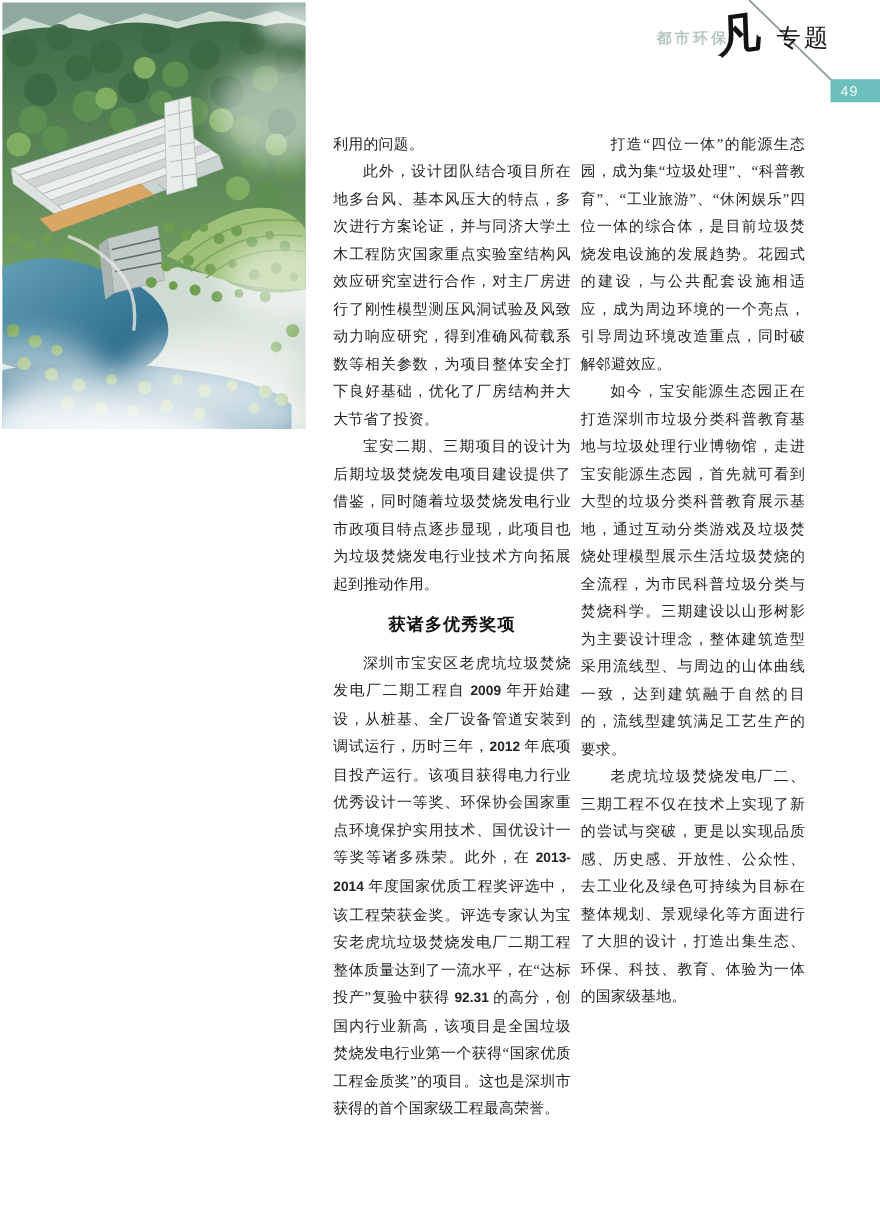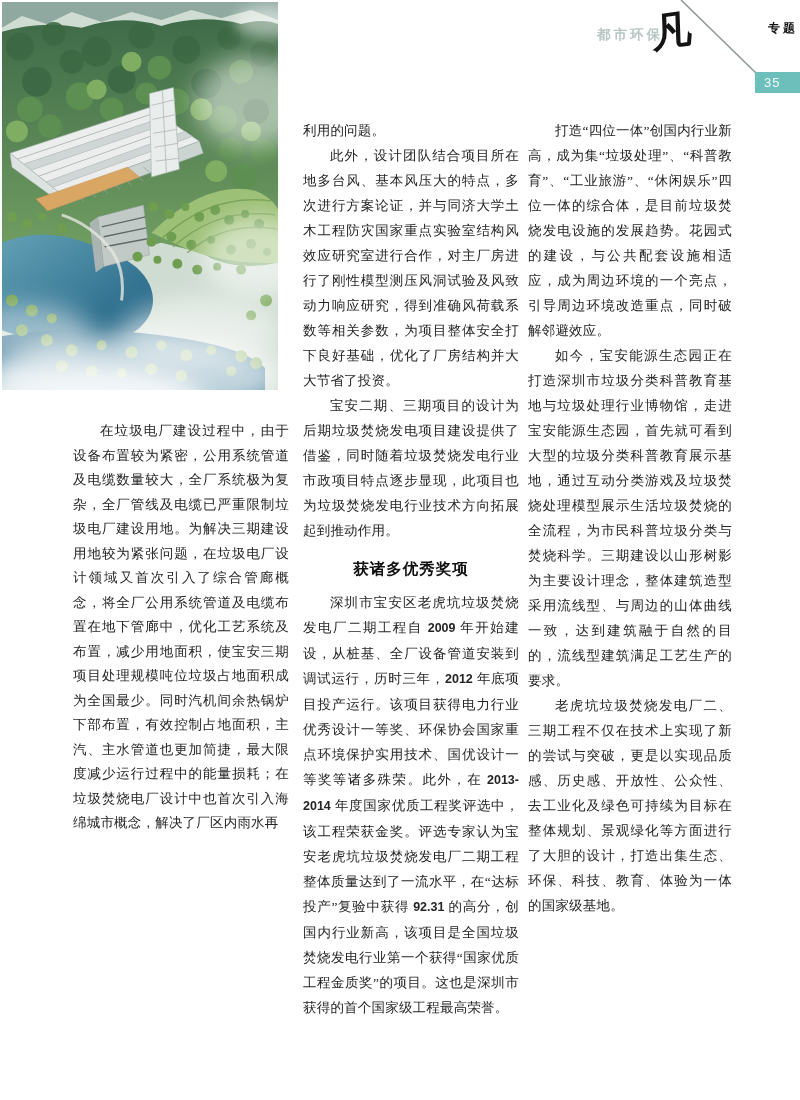--- a/index.html
+++ b/index.html
@@ -18,23 +18,23 @@
     font-size:13.5px; font-weight:bold; letter-spacing:3px;
     color:#b7c6c3;
   }
   .brand-mark {
     position:absolute; left:652px; top:4px;
     font-size:40px; font-weight:bold; color:#141414;
     transform:rotate(-8deg) skewX(-6deg);
     font-family:"Liberation Serif","DejaVu Serif",serif;
   }
   .section-label {
-    position:absolute; left:768px; top:20px;
-    font-family:"Liberation Sans","DejaVu Sans",sans-serif;
-    font-size:12px; font-weight:bold; letter-spacing:3px; color:#111;
+    position:absolute; left:706px; top:20px;
+    font-family:"Liberation Sans","DejaVu Sans",sans-serif;
+    font-size:22px; font-weight:normal; letter-spacing:3px; color:#111;
   }
   .page-badge {
     position:absolute; left:755px; top:72px; width:45px; height:21px;
     background:#6cbfbb;
   }
   .page-badge span {
     display:block; padding-left:9px; line-height:21px;
     font-family:"Liberation Sans","DejaVu Sans",sans-serif;
     font-size:13px; color:#f4faf9; letter-spacing:1px;
   }
@@ -69,21 +69,21 @@
 <div class="page">
 
   <svg class="header-line" width="800" height="110">
     <line x1="681" y1="0" x2="757" y2="74" stroke="#8e9a98" stroke-width="1.6"></line>
   </svg>
 
   <span class="brand-text">都市环保</span>
   <span class="brand-mark">凡</span>
   <span class="section-label">专题</span>
   <div class="page-badge">
-    <span>35</span>
+    <span>49</span>
   </div>
 
   <div class="hero">
     <svg width="276" height="388" viewBox="0 0 277 390" preserveAspectRatio="none">
       <defs>
         <linearGradient id="forestG" x1="0" y1="0" x2="0" y2="1">
           <stop offset="0" stop-color="#3f6b49"></stop>
             <stop offset="1" stop-color="#74a163"></stop>
         </linearGradient>
         <linearGradient id="lakeG" x1="0" y1="0" x2="1" y2="1">
@@ -246,31 +246,30 @@
       <ellipse cx="268" cy="20" rx="34" ry="16" fill="#ffffff" opacity="0.5" filter="url(#soft)"></ellipse>
       <ellipse cx="256" cy="256" rx="54" ry="40" fill="#ffffff" opacity="0.55" filter="url(#soft2)"></ellipse>
       <ellipse cx="30" cy="332" rx="58" ry="28" fill="#ffffff" opacity="0.45" filter="url(#soft2)"></ellipse>
       <ellipse cx="200" cy="332" rx="80" ry="34" fill="#ffffff" opacity="0.5" filter="url(#soft2)"></ellipse>
       <ellipse cx="135" cy="376" rx="150" ry="42" fill="#ffffff" opacity="0.7" filter="url(#soft2)"></ellipse>
       <ellipse cx="80" cy="398" rx="120" ry="34" fill="#ffffff" opacity="0.8" filter="url(#soft2)"></ellipse>
     </svg>
   </div>
 
   <div class="col col-left">
-    <p class="para indent">在垃圾电厂建设过程中，由于设备布置较为紧密，公用系统管道及电缆数量较大，全厂系统极为复杂，全厂管线及电缆已严重限制垃圾电厂建设用地。为解决三期建设用地较为紧张问题，在垃圾电厂设计领域又首次引入了综合管廊概念，将全厂公用系统管道及电缆布置在地下管廊中，优化工艺系统及布置，减少用地面积，使宝安三期项目处理规模吨位垃圾占地面积成为全国最少。同时汽机间余热锅炉下部布置，有效控制占地面积，主汽、主水管道也更加简捷，最大限度减少运行过程中的能量损耗；在垃圾焚烧电厂设计中也首次引入海绵城市概念，解决了厂区内雨水再</p>
   </div>
 
   <div class="col col-mid">
     <p class="para">利用的问题。</p>
     <p class="para indent">此外，设计团队结合项目所在地多台风、基本风压大的特点，多次进行方案论证，并与同济大学土木工程防灾国家重点实验室结构风效应研究室进行合作，对主厂房进行了刚性模型测压风洞试验及风致动力响应研究，得到准确风荷载系数等相关参数，为项目整体安全打下良好基础，优化了厂房结构并大大节省了投资。</p>
     <p class="para indent">宝安二期、三期项目的设计为后期垃圾焚烧发电项目建设提供了借鉴，同时随着垃圾焚烧发电行业市政项目特点逐步显现，此项目也为垃圾焚烧发电行业技术方向拓展起到推动作用。</p>
     <h3 class="sec-heading">获诸多优秀奖项</h3>
     <p class="para indent">深圳市宝安区老虎坑垃圾焚烧发电厂二期工程自 <span class="num">2009</span> 年开始建设，从桩基、全厂设备管道安装到调试运行，历时三年，<span class="num">2012</span> 年底项目投产运行。该项目获得电力行业优秀设计一等奖、环保协会国家重点环境保护实用技术、国优设计一等奖等诸多殊荣。此外，在 <span class="num">2013-2014</span> 年度国家优质工程奖评选中，该工程荣获金奖。评选专家认为宝安老虎坑垃圾焚烧发电厂二期工程整体质量达到了一流水平，在“达标投产”复验中获得 <span class="num">92.31</span> 的高分，创国内行业新高，该项目是全国垃圾焚烧发电行业第一个获得“国家优质工程金质奖”的项目。这也是深圳市获得的首个国家级工程最高荣誉。</p>
   </div>
 
   <div class="col col-right">
-    <p class="para indent">打造“四位一体”创国内行业新高，成为集“垃圾处理”、“科普教育”、“工业旅游”、“休闲娱乐”四位一体的综合体，是目前垃圾焚烧发电设施的发展趋势。花园式的建设，与公共配套设施相适应，成为周边环境的一个亮点，引导周边环境改造重点，同时破解邻避效应。</p>
+    <p class="para indent">打造“四位一体”的能源生态园，成为集“垃圾处理”、“科普教育”、“工业旅游”、“休闲娱乐”四位一体的综合体，是目前垃圾焚烧发电设施的发展趋势。花园式的建设，与公共配套设施相适应，成为周边环境的一个亮点，引导周边环境改造重点，同时破解邻避效应。</p>
     <p class="para indent">如今，宝安能源生态园正在打造深圳市垃圾分类科普教育基地与垃圾处理行业博物馆，走进宝安能源生态园，首先就可看到大型的垃圾分类科普教育展示基地，通过互动分类游戏及垃圾焚烧处理模型展示生活垃圾焚烧的全流程，为市民科普垃圾分类与焚烧科学。三期建设以山形树影为主要设计理念，整体建筑造型采用流线型、与周边的山体曲线一致，达到建筑融于自然的目的，流线型建筑满足工艺生产的要求。</p>
     <p class="para indent">老虎坑垃圾焚烧发电厂二、三期工程不仅在技术上实现了新的尝试与突破，更是以实现品质感、历史感、开放性、公众性、去工业化及绿色可持续为目标在整体规划、景观绿化等方面进行了大胆的设计，打造出集生态、环保、科技、教育、体验为一体的国家级基地。</p>
 
   </div>
 
 </div>
 
 </body></html>

